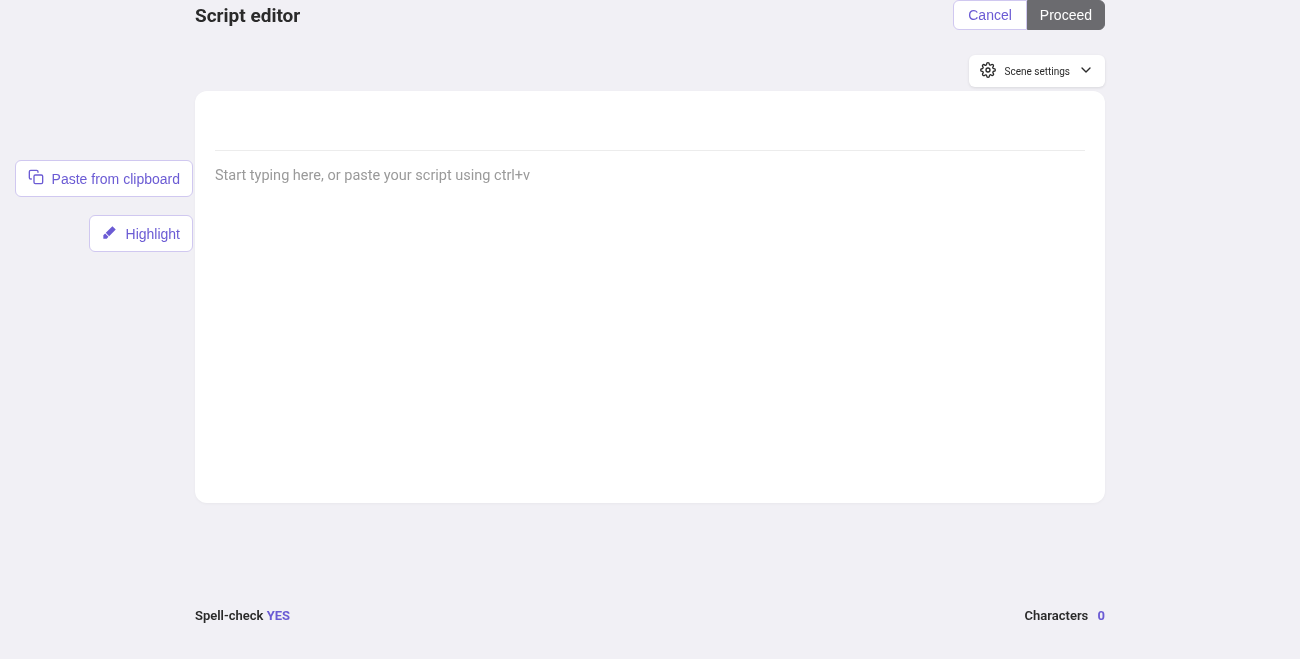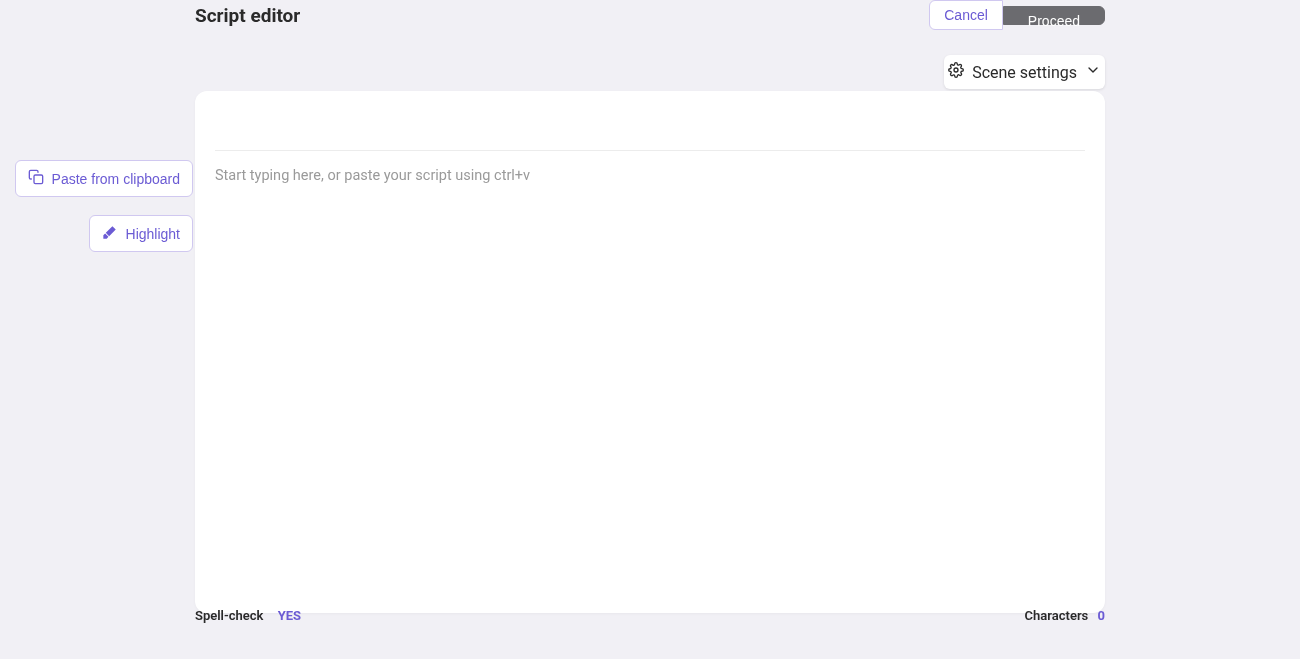--- a/index.html
+++ b/index.html
@@ -76,49 +76,49 @@
       height: 30px;
       margin-left: 12px;
     }
     .proceed-btn {
       background: #6b6b6f;
       border: 1px solid #6b6b6f;
       border-radius: 0 6px 6px 0;
       color: #fff;
       font-size: 14px;
       font-weight: 500;
-      padding: 6px 24px;
-      cursor: pointer;
-      height: 19px;
+      padding: 6px 12px;
+      cursor: pointer;
+      height: 30px;
     }
     .scene-settings {
       position: absolute;
       right: 195px;
       top: 55px;
       background: #fff;
       border-radius: 6px;
       box-shadow: 0 1px 3px rgba(0,0,0,0.1);
       display: inline-flex;
       align-items: center;
       gap: 8px;
-      padding: 7px 4px;
-      cursor: pointer;
-      font-size: 16px;
+      padding: 7px 11px;
+      cursor: pointer;
+      font-size: 10px;
       color: #2a2a2a;
     }
     .scene-settings svg {
       width: 16px;
       height: 16px;
     }
     .editor-panel {
       position: absolute;
       left: 195px;
       right: 195px;
       top: 91px;
-      height: 522px;
+      height: 412px;
       background: #fff;
       border-radius: 12px;
       box-shadow: 0 1px 3px rgba(0,0,0,0.04);
       padding: 20px;
     }
     .title-line {
       height: 40px;
       border-bottom: 1px solid #ececec;
       margin-bottom: 14px;
     }
@@ -137,21 +137,21 @@
       display: flex;
       align-items: center;
       justify-content: space-between;
       font-size: 13px;
       color: #2a2a2a;
       font-weight: 600;
     }
     .spell-value {
       color: #6b5bd4;
       font-weight: 700;
-      margin-left: 11px;
+      margin-left: 0;
     }
     .char-value {
       color: #6b5bd4;
       font-weight: 700;
       margin-left: 6px;
     }
   </style>
 </head>
 <body>
 

